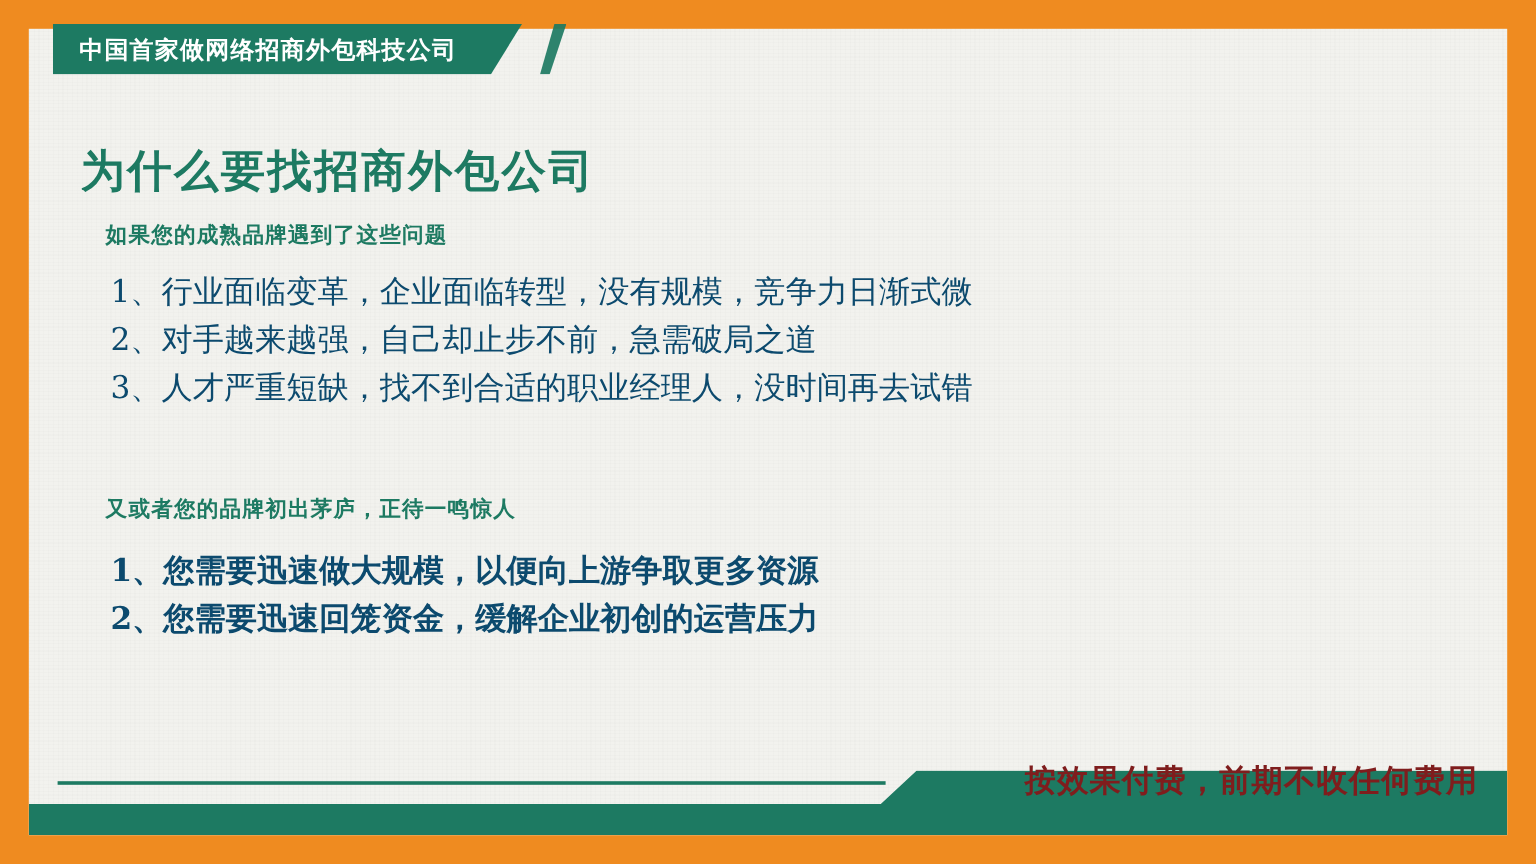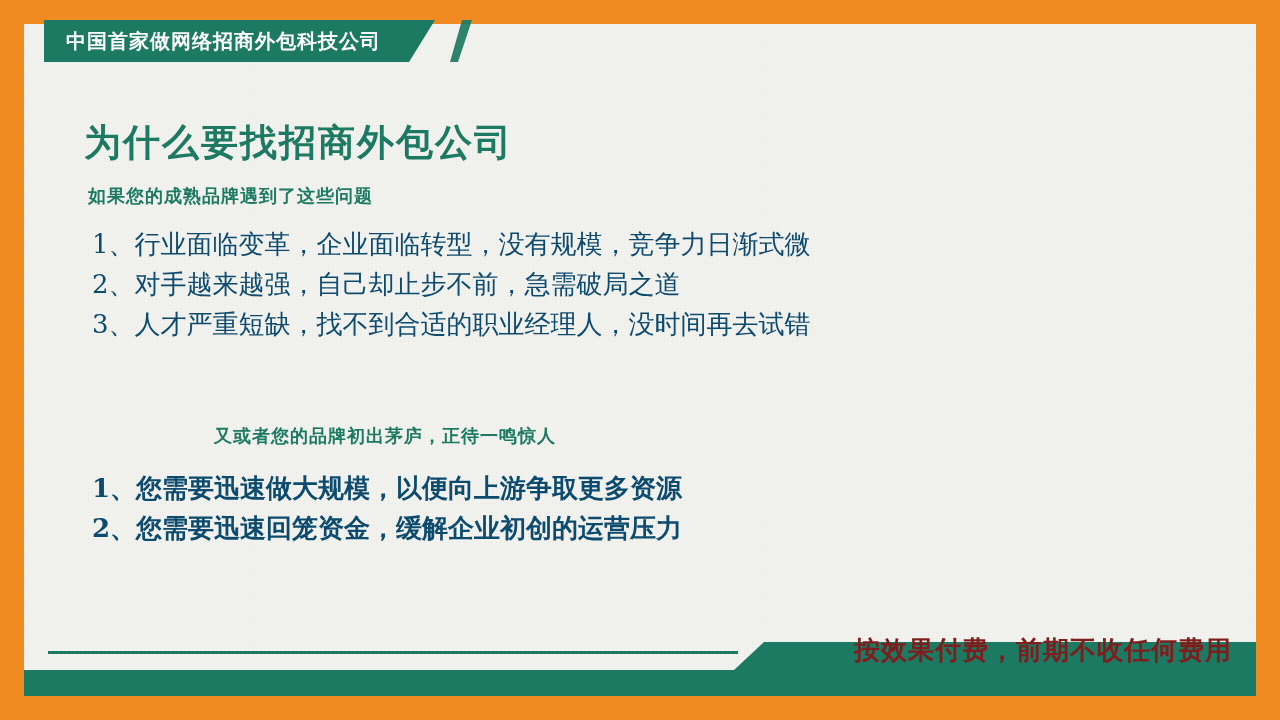--- a/index.html
+++ b/index.html
@@ -59,21 +59,21 @@
     top: 20px;
     height: 42px;
     width: 22px;
     background: #1d7a62;
     opacity: 0.92;
     clip-path: polygon(12px 0, 100% 0, calc(100% - 14px) 100%, 0 100%);
   }
   
   .main-title {
     position: absolute;
-    left: 84px;
+    left: 67px;
     top: 118px;
     font-size: 37px;
     font-weight: bold;
     color: #1d7a62;
     letter-spacing: 2px;
   }
   .section {
     position: absolute;
     left: 88px;
   }
@@ -90,21 +90,21 @@
     padding: 0;
   }
   .bullet-item {
     font-family: "DejaVu Serif", "Liberation Serif", serif;
     font-size: 26px;
     color: #0c4a6e;
     line-height: 40px;
     white-space: nowrap;
   }
   #section-1 { top: 184px; }
-  #section-2 { top: 424px; text-align: center; }
+  #section-2 { top: 412px; }
   #section-1 .bullet-list { margin-left: 4px; }
   #section-2 .bullet-list { margin-left: 4px; margin-top: 20px; font-weight: bold; }
   
   .footer-bar {
     position: absolute;
     left: 24px;
     bottom: 24px;
     width: 1232px;
     height: 54px;
     background: #1d7a62;

